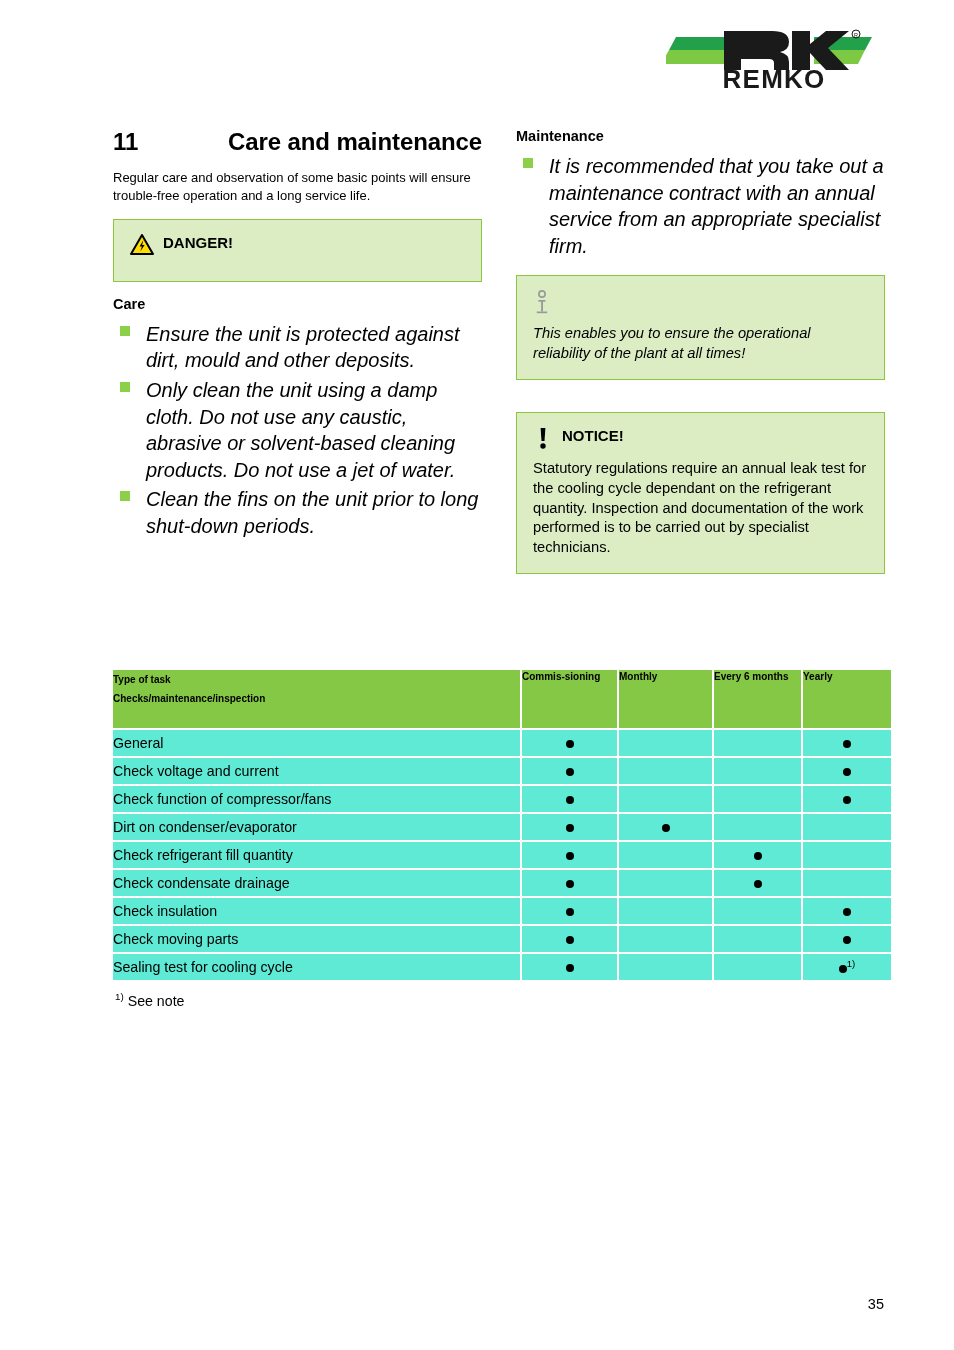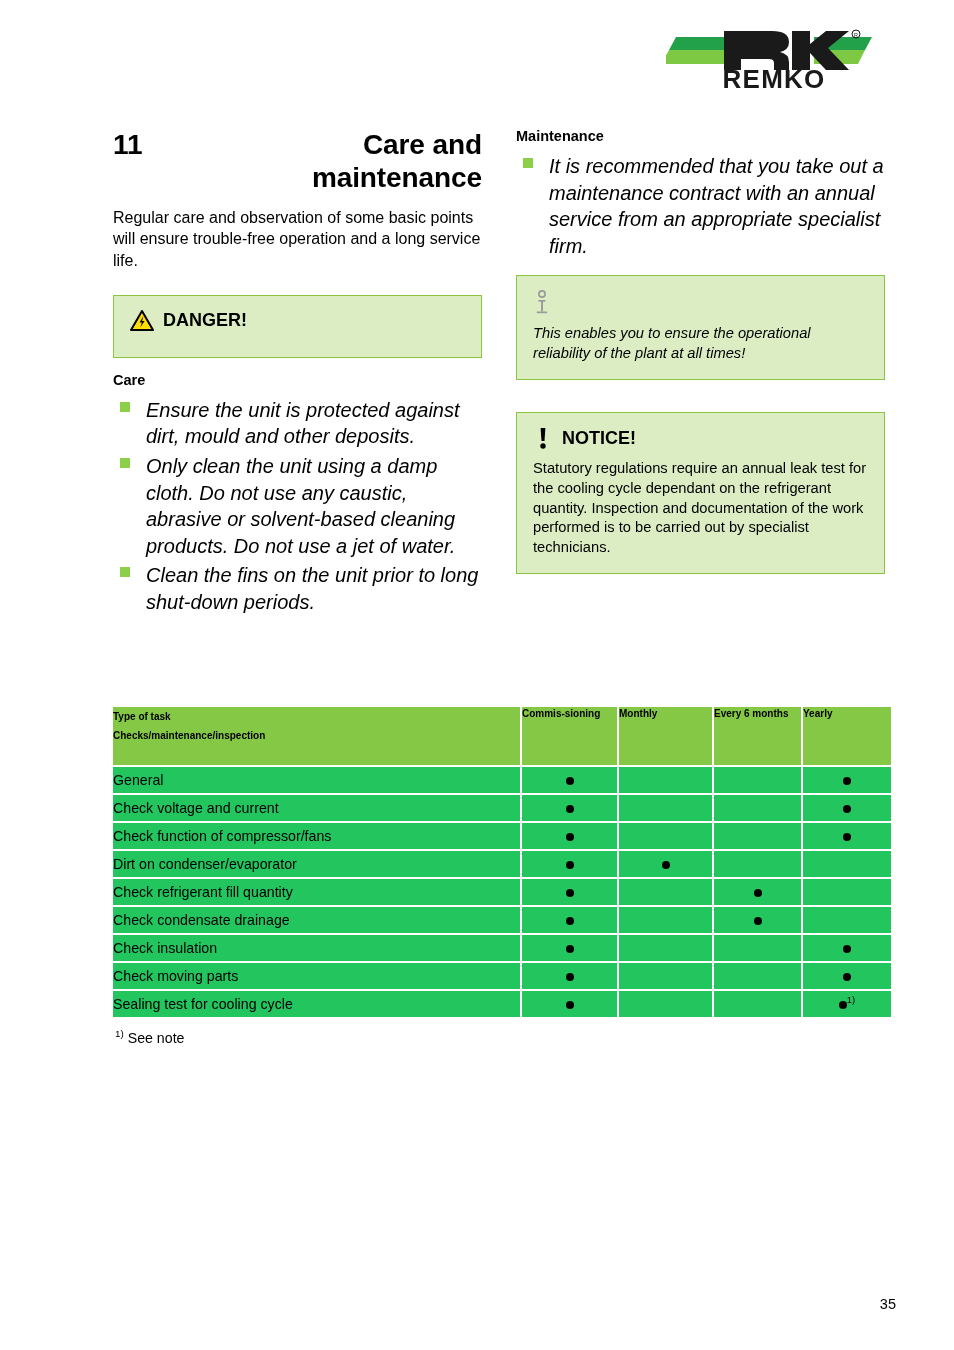--- a/index.html
+++ b/index.html
@@ -35,47 +35,46 @@
   .columns {
     display: flex;
     gap: 34px;
     align-items: flex-start;
   }
   .col { width: 369px; }
 
   
   .chapter {
     display: flex;
-    font-size: 28px;
+    font-size: 24px;
     font-weight: bold;
     line-height: 1.18;
     letter-spacing: -0.1px;
     margin-bottom: 13px;
   }
   .chapter-num { width: 86px; flex: none; }
   .chapter-title { flex: 1; text-align: right; }
 
   .intro {
-    font-size: 16px;
+    font-size: 13px;
     line-height: 1.33;
-    margin-bottom: 24px;
+    margin-bottom: 15px;
   }
 
   
   .callout {
     border: 1.5px solid #8cc63f;
     background: #dcedc4;
     padding: 14px 16px 16px 16px;
     margin-bottom: 8px;
   }
   .callout-head {
     display: flex;
-    align-items: center;
     gap: 9px;
-    font-size: 18px;
+    font-size: 15px;
     font-weight: bold;
     margin-bottom: 10px;
   }
   .callout-body {
     font-size: 14.7px;
     line-height: 1.33;
   }
   .callout-body.italic { font-style: italic; }
 
   .icon-warning { width: 24px; height: 21px; flex: none; display: block; }
@@ -133,21 +132,21 @@
     text-align: left;
     vertical-align: top;
     padding: 11px 10px 12px 10px;
     line-height: 1.38;
     height: 58px;
   }
   thead th.task-head { line-height: 1.9; }
   thead th.num-head { text-align: left; }
 
   tbody td {
-    background: #22c55e;
+    background: #5eead4;
     font-size: 14.2px;
     height: 26px;
     padding: 5px 10px 6px 10px;
     vertical-align: middle;
     margin-top: 21px;
   }
   tbody td.mark { text-align: center; padding-left: 0; padding-right: 0; }
   .dot {
     display: inline-block;
     width: 8px;
@@ -165,21 +164,21 @@
   .footnote {
     font-size: 14.2px;
     margin-top: 9px;
     margin-left: 2px;
   }
   .footnote .sup { font-size: 9.8px; vertical-align: super; }
 
   
   .page-number {
     position: absolute;
-    right: 58px;
+    right: 70px;
     bottom: 38px;
     font-size: 14.5px;
   }
 </style>
 </head>
 <body>
 
 <div class="logo-wrap">
   <svg class="logo-svg" viewBox="0 0 216 62" xmlns="http://www.w3.org/2000/svg">
 

